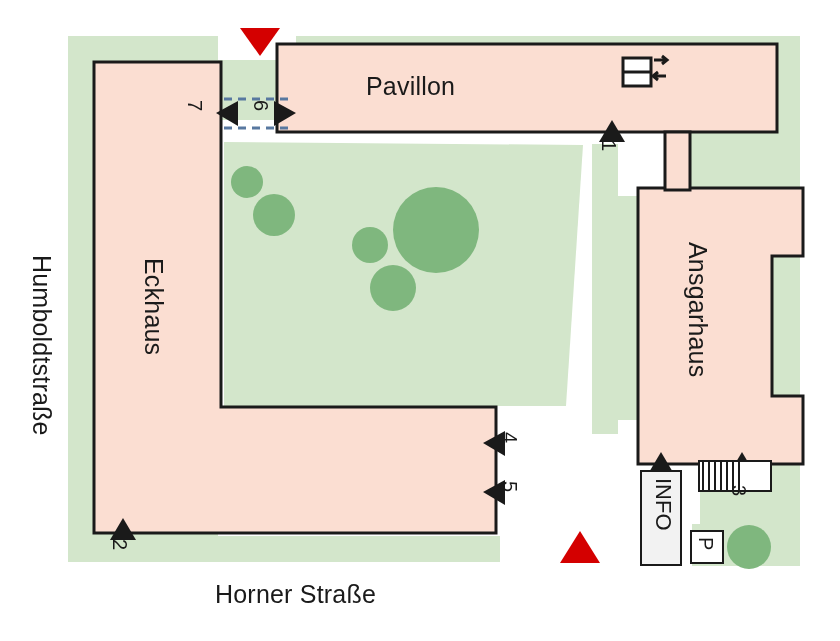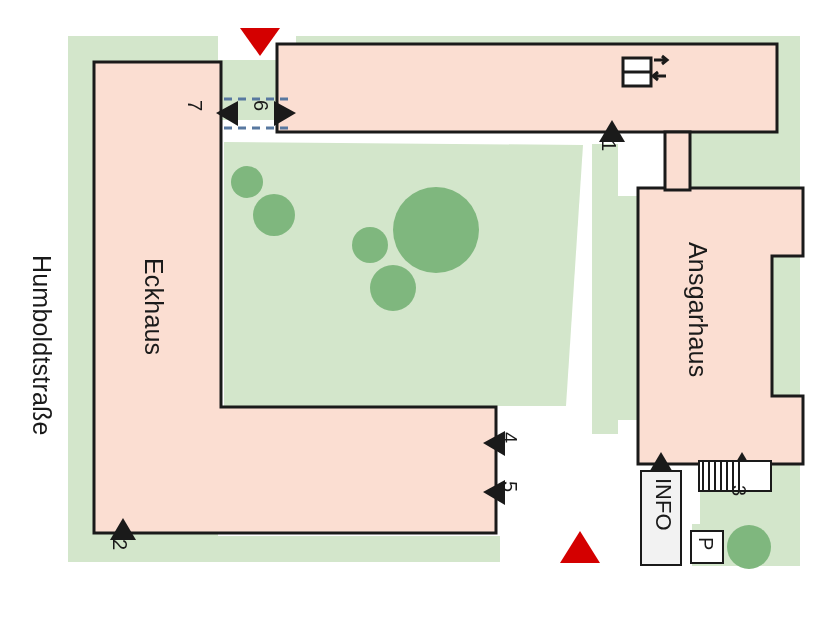--- a/index.html
+++ b/index.html
@@ -171,21 +171,23 @@
       <rect x="623" y="58" width="28" height="28" fill="#ffffff" stroke="#1a1a1a" stroke-width="3"></rect>
       <line x1="623" y1="72" x2="651" y2="72" stroke="#1a1a1a" stroke-width="3"></line>
       <path d="M 654,60 L 666,60 M 662,56 L 667,60 L 662,64" stroke="#1a1a1a" stroke-width="3" fill="none"></path>
       <path d="M 666,76 L 654,76 M 658,72 L 653,76 L 658,80" stroke="#1a1a1a" stroke-width="3" fill="none"></path>
     </g>
 
   </svg>
 
   <div class="map-label street-label rot90" style="left:56px; top:255px;">Humboldtstraße</div>
 
-
+  <div class="map-label street-label" style="left:215px; top:580px;">Horner Straße</div>
+
+  <div class="map-label building-label" style="left:366px; top:72px;">Pavillon</div>
 
   <div class="map-label building-label rot90" style="left:168px; top:258px;">Eckhaus</div>
 
   <div class="map-label building-label rot90" style="left:712px; top:242px;">Ansgarhaus</div>
 
   <div class="map-label marker-number rot90" style="left:620px; top:140px;">1</div>
 
   <div class="map-label marker-number rot90" style="left:131px; top:539px;">2</div>
 
   <div class="map-label marker-number rot90" style="left:750px; top:485px;">3</div>

